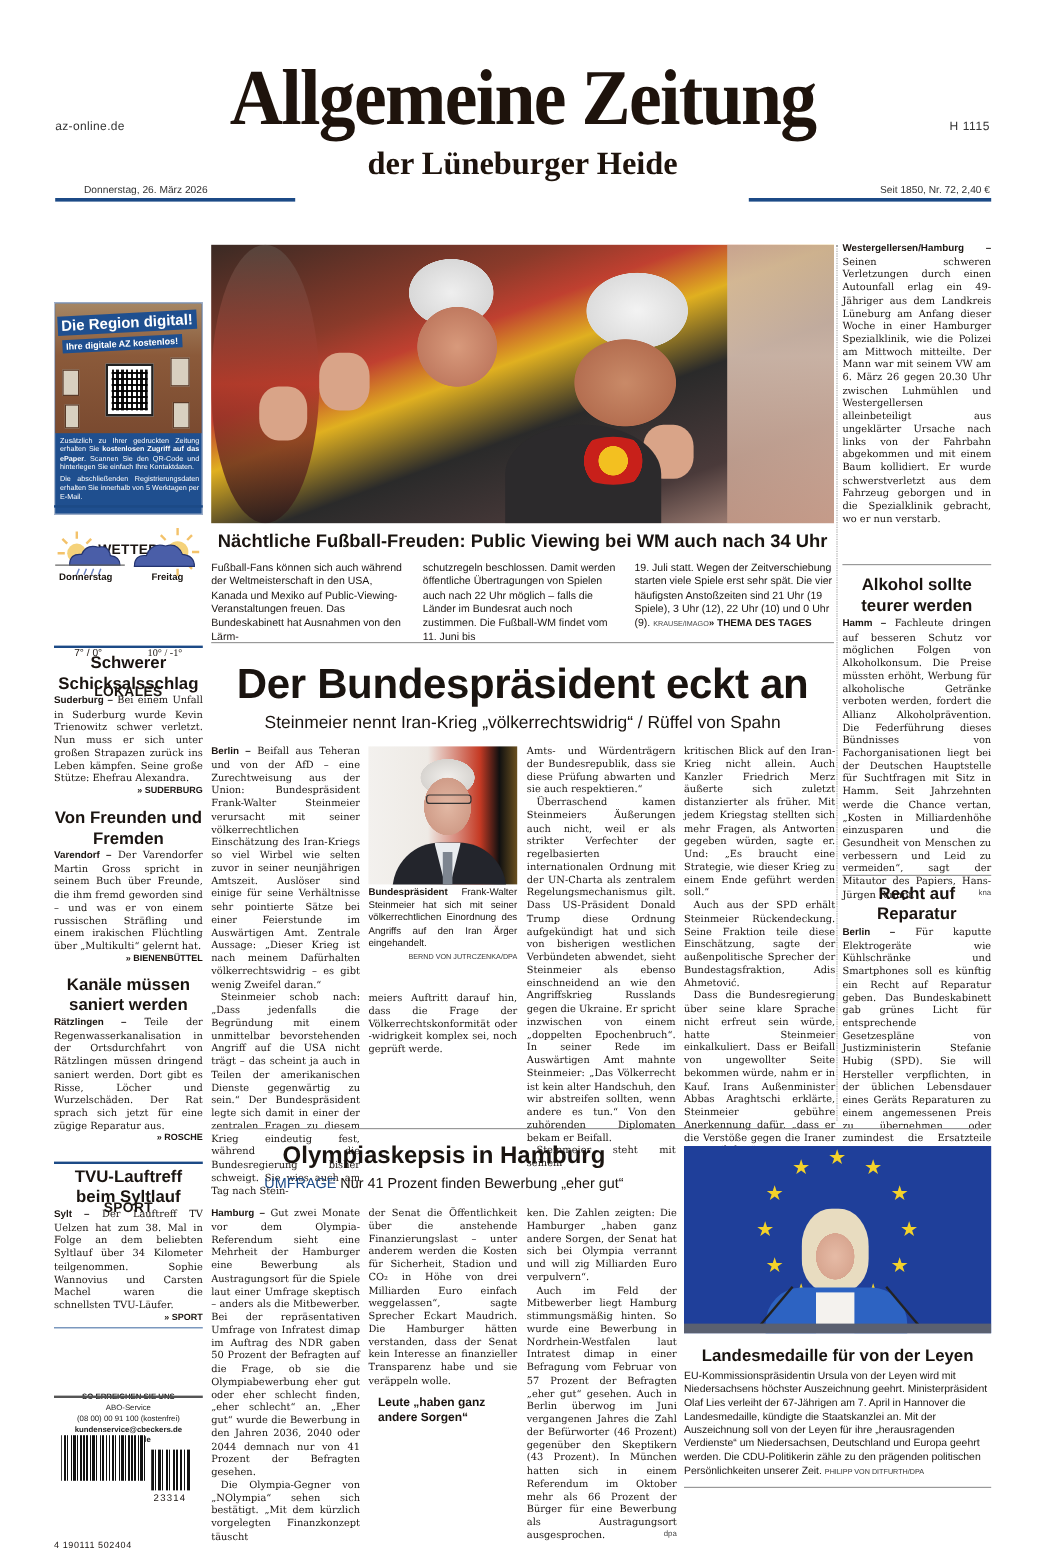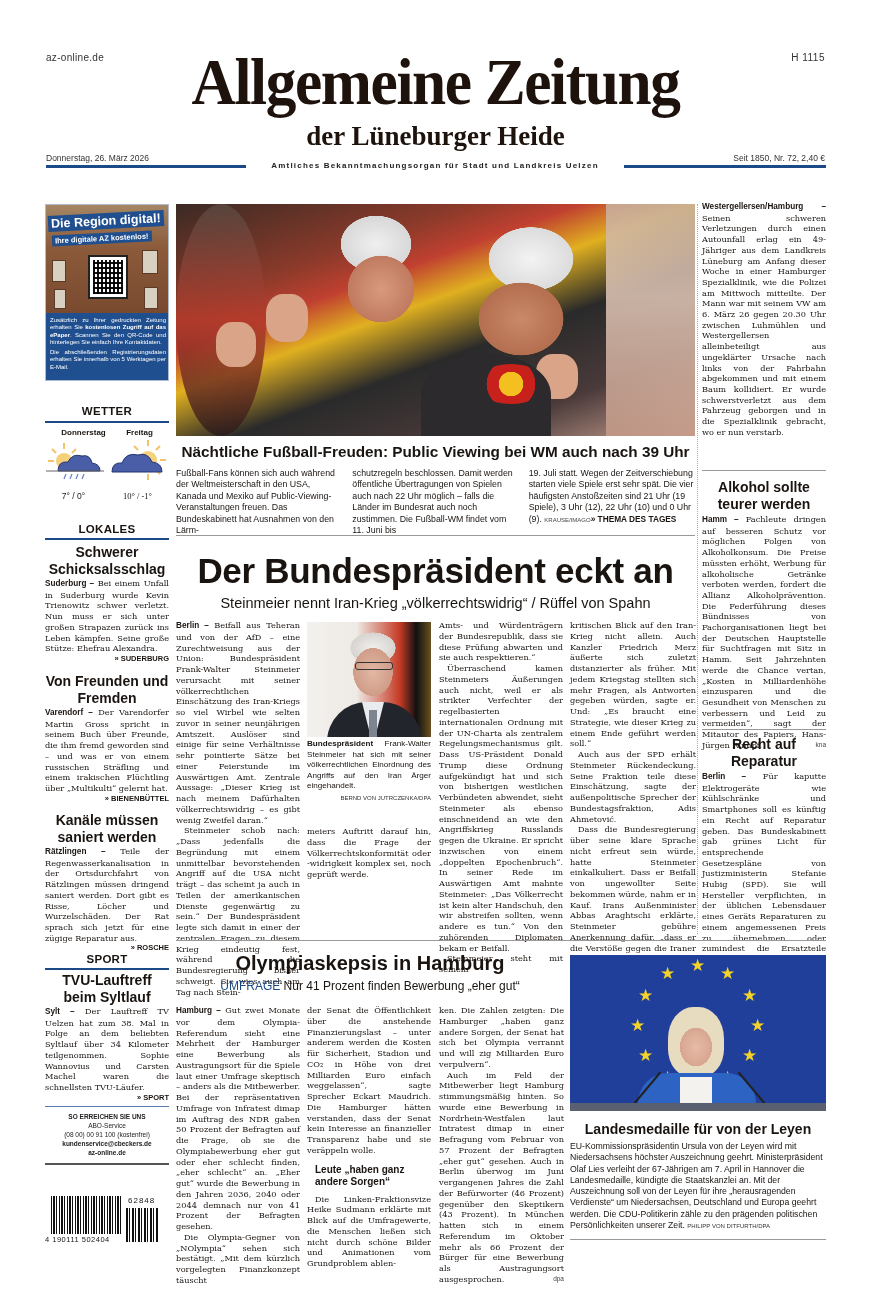--- a/index.html
+++ b/index.html
@@ -1,20 +1,20 @@
 <!DOCTYPE html>
 <html><head>
 <meta charset="utf-8">
 <style>
   * { box-sizing: border-box; margin: 0; padding: 0; }
   html, body { width: 871px; height: 1300px; background: #fff; overflow: hidden; }
   body { position: relative; font-family: "DejaVu Serif", serif; color: #1a1410; }
   .abs { position: absolute; }
-  .sans { font-family: "Liberation Sans", "DejaVu Sans", sans-serif; }
-  .cond { font-family: "Liberation Sans", sans-serif; }
+  .sans { font-family: "Liberation Sans", "DejaVu Sans", sans-serif; margin-top: 48px; }
+  .cond { font-family: "Liberation Sans", sans-serif; margin-left: 24px; }
 
   
   .site-url { left: 46px; top: 52px; font-size: 10px; color: #333; letter-spacing: 0.3px; }
   .edition { right: 46px; top: 52px; font-size: 10px; color: #333; letter-spacing: 0.5px; }
   .logo-main { left: 0; width: 871px; top: 46px; text-align: center; font-family: "Liberation Serif", serif; font-weight: bold; font-size: 66px; line-height: 72px; color: #1e130c; letter-spacing: -1.5px; transform: scaleX(0.93); }
   .logo-sub { left: 0; width: 871px; top: 120px; text-align: center; font-family: "Liberation Serif", serif; font-weight: bold; font-size: 27px; line-height: 32px; color: #1e130c; }
   .date-line { left: 46px; top: 153px; font-size: 8.5px; color: #333; }
   .price-line { right: 46px; top: 153px; font-size: 8.5px; color: #333; }
   .rule-left { left: 46px; top: 165px; width: 200px; height: 3px; background: #1c4a86; }
   .rule-right { left: 624px; top: 165px; width: 202px; height: 3px; background: #1c4a86; }
@@ -163,21 +163,21 @@
       </div>
   </div>
   <div class="promo-text">
     <p><span>Zusätzlich zu Ihrer gedruckten Zeitung erhalten Sie </span><b>kostenlosen Zugriff auf das ePaper</b><span>. Scannen Sie den QR-Code und hinterlegen Sie einfach Ihre Kontaktdaten.</span></p>
     <p>Die abschließenden Registrierungsdaten erhalten Sie innerhalb von 5 Werktagen per E-Mail.</p>
   </div>
 </div>
 
 <div class="abs sec-head weather-head sans">WETTER</div>
 <div class="abs sec-rule weather-rule"></div>
-<div class="abs wday sans" style="left:56px;top:428px;">Donnerstag</div>
+<div class="abs wday sans" style="left:44px;top:428px;">Donnerstag</div>
 <div class="abs wday sans" style="left:112px;top:428px;">Freitag</div>
 <svg class="abs" style="left:44px;top:441px;" width="62" height="42" viewBox="0 0 62 42">
   <g stroke="#f3c26a" stroke-width="2">
       <line x1="20" y1="2" x2="20" y2="8"></line>
       <line x1="8" y1="8" x2="12" y2="12"></line>
       <line x1="32" y1="8" x2="28" y2="12"></line>
       <line x1="4" y1="20" x2="10" y2="20"></line>
     </g>
   <circle cx="20" cy="20" r="8" fill="#f5d27a"></circle>
   <path d="M14 30 Q14 20 24 21 Q28 12 38 15 Q46 13 48 22 Q56 23 56 30 Z" fill="#4a5ea8" stroke="#23336f" stroke-width="1"></path>
@@ -233,32 +233,32 @@
   <div>ABO-Service</div>
   <div>(08 00) 00 91 100 (kostenfrei)</div>
   <div style="font-weight:bold;">kundenservice@cbeckers.de</div>
   <div style="font-weight:bold;">az-online.de</div>
 </div>
 <div class="abs contact-rule2"></div>
 
 <div class="abs barcode"></div>
 <div class="abs barcode2"></div>
 <div class="abs bc-num sans">4 190111 502404</div>
-<div class="abs bc-num2 sans">62848</div>
+<div class="abs bc-num2 sans">23314</div>
 
 <div class="abs hero" title="Jubelnde deutsche Fußballfans mit Fußball-Mützen beim Public Viewing">
   <div class="crowd" style="left:0;top:0;width:90px;height:232px;background:linear-gradient(180deg,#5a4a42,#b43a2a 50%,#2a1a1a);opacity:.8;"></div>
   <div class="crowd" style="left:430px;top:0;width:89px;height:232px;background:linear-gradient(180deg,#c8b0a0,#e2c8b8 40%,#c49a88);border-radius:0;opacity:.85;"></div>
   <div class="fist" style="left:40px;top:118px;width:40px;height:45px;"></div>
   <div class="fist" style="left:90px;top:90px;width:42px;height:48px;"></div>
   <div class="fist" style="left:360px;top:150px;width:42px;height:45px;"></div>
   <div class="crowd" style="left:245px;top:150px;width:130px;height:82px;background:#2c2a2c;border-radius:50% 50% 0 0;"></div>
   <div class="crowd" style="left:300px;top:160px;width:70px;height:40px;background:radial-gradient(circle,#f3c020 0 30%,#c8201a 31% 60%,transparent 61%);"></div>
 </div>
-<div class="abs hero-head">Nächtliche Fußball-Freuden: Public Viewing bei WM auch nach 39 Uhr</div>
+<div class="abs hero-head">Nächtliche Fußball-Freuden: Public Viewing bei WM auch nach 34 Uhr</div>
 <div class="abs hero-cols">
   <div>Fußball-Fans können sich auch während der Weltmeisterschaft in den USA, Kanada und Mexiko auf Public-Viewing-Veranstaltungen freuen. Das Bundeskabinett hat Ausnahmen von den Lärm-</div>
   <div>schutzregeln beschlossen. Damit werden öffentliche Übertragungen von Spielen auch nach 22 Uhr möglich – falls die Länder im Bundesrat auch noch zustimmen. Die Fußball-WM findet vom 11. Juni bis</div>
   <div><span>19. Juli statt. Wegen der Zeitverschiebung starten viele Spiele erst sehr spät. Die vier häufigsten Anstoßzeiten sind 21 Uhr (19 Spiele), 3 Uhr (12), 22 Uhr (10) und 0 Uhr (9).</span> <span class="credit">KRAUSE/IMAGO</span><span class="ref">» THEMA DES TAGES</span></div>
 </div>
 <div class="abs divider-h" style="left:176px;top:535px;width:519px;"></div>
 
 <div class="abs divider-v" style="left:697px;top:204px;height:730px;"></div>
 <div class="abs rbrief" style="top:201px;">
   <p><b class="loc">Westergellersen/Hamburg –</b><span> Seinen schweren Verletzungen durch einen Autounfall erlag ein 49-Jähriger aus dem Landkreis Lüneburg am Anfang dieser Woche in einer Hamburger Spezialklinik, wie die Polizei am Mittwoch mitteilte. Der Mann war mit seinem VW am 6. März 26 gegen 20.30 Uhr zwischen Luhmühlen und Westergellersen alleinbeteiligt aus ungeklärter Ursache nach links von der Fahrbahn abgekommen und mit einem Baum kollidiert. Er wurde schwerstverletzt aus dem Fahrzeug geborgen und in die Spezialklinik gebracht, wo er nun verstarb.</span></p>
@@ -317,21 +317,20 @@
 <div class="abs oly-head">Olympiaskepsis in Hamburg</div>
 <div class="abs oly-sub"><span class="kicker">UMFRAGE</span><span> Nur 41 Prozent finden Bewerbung „eher gut“</span></div>
 
 <div class="abs col ocol1">
   <p><b class="loc">Hamburg –</b><span> Gut zwei Monate vor dem Olympia-Referendum sieht eine Mehrheit der Hamburger eine Bewerbung als Austragungsort für die Spiele laut einer Umfrage skeptisch – anders als die Mitbewerber. Bei der repräsentativen Umfrage von Infratest dimap im Auftrag des NDR gaben 50 Prozent der Befragten auf die Frage, ob sie die Olympiabewerbung eher gut oder eher schlecht finden, „eher schlecht“ an. „Eher gut“ wurde die Bewerbung in den Jahren 2036, 2040 oder 2044 demnach nur von 41 Prozent der Befragten gesehen.</span></p>
   <p class="indent">Die Olympia-Gegner von „NOlympia“ sehen sich bestätigt. „Mit dem kürzlich vorgelegten Finanzkonzept täuscht</p>
 </div>
 <div class="abs col ocol2">
   <p>der Senat die Öffentlichkeit über die anstehende Finanzierungslast – unter anderem werden die Kosten für Sicherheit, Stadion und CO₂ in Höhe von drei Milliarden Euro einfach weggelassen“, sagte Sprecher Eckart Maudrich. Die Hamburger hätten verstanden, dass der Senat kein Interesse an finanzieller Transparenz habe und sie veräppeln wolle.</p>
   <div class="subhead">Leute „haben ganz andere Sorgen“</div>
-  <p class="indent">Die Linken-Fraktionsvize Heike Sudmann erklärte mit Blick auf die Umfragewerte, die Menschen ließen sich nicht durch schöne Bilder und Animationen vom Grundproblem ablen-</p>
 </div>
 <div class="abs col ocol3">
   <p>ken. Die Zahlen zeigten: Die Hamburger „haben ganz andere Sorgen, der Senat hat sich bei Olympia verrannt und will zig Milliarden Euro verpulvern“.</p>
   <p class="indent"><span>Auch im Feld der Mitbewerber liegt Hamburg stimmungsmäßig hinten. So wurde eine Bewerbung in Nordrhein-Westfalen laut Intratest dimap in einer Befragung vom Februar von 57 Prozent der Befragten „eher gut“ gesehen. Auch in Berlin überwog im Juni vergangenen Jahres die Zahl der Befürworter (46 Prozent) gegenüber den Skeptikern (43 Prozent). In München hatten sich in einem Referendum im Oktober mehr als 66 Prozent der Bürger für eine Bewerbung als Austragungsort ausgesprochen.</span> <span class="agency-inline">dpa</span></p>
 </div>
 
 <div class="abs vdl-photo" title="Ursula von der Leyen vor EU-Flagge am Rednerpult">
   <span class="star" style="left:120px;top:2px;">★</span>
   <span class="star" style="left:150px;top:10px;">★</span>
   <span class="star" style="left:90px;top:10px;">★</span>

